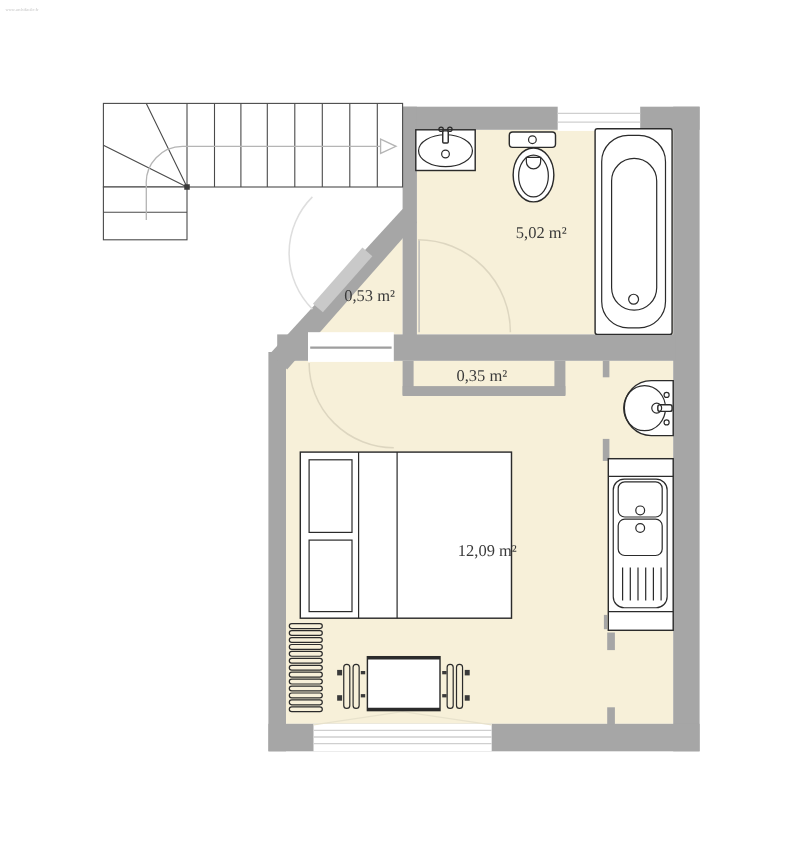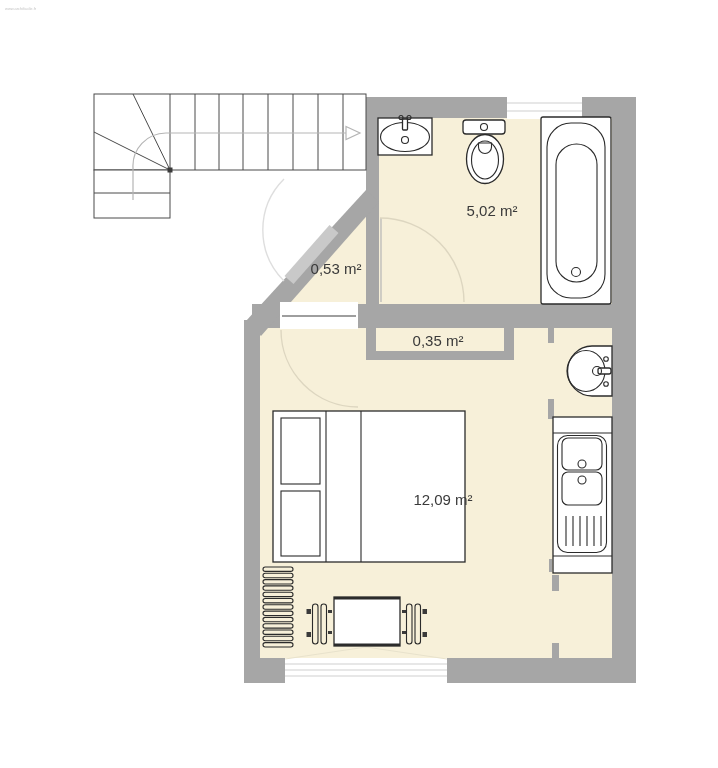--- a/index.html
+++ b/index.html
@@ -1,17 +1,17 @@
 <!DOCTYPE html>
 <html><head>
 <meta charset="utf-8">
 <style>
   html,body{margin:0;padding:0;background:#ffffff;}
   #stage{position:relative;width:718px;height:768px;background:#ffffff;overflow:hidden;
-         font-family:Liberation Sans, sans-serif;}
+         font-family:Liberation Serif, serif;}
   svg{position:absolute;left:0;top:0;}
   .wall{fill:#a6a6a6;stroke:none;}
   .floor{fill:#f7f0d9;stroke:none;}
   .gap{fill:#ffffff;stroke:none;}
   .fix{fill:#ffffff;stroke:#2b2b2b;stroke-width:1.3;}
   .fixthin{fill:none;stroke:#2b2b2b;stroke-width:1.1;}
   .stair{fill:#ffffff;stroke:#4a4a4a;stroke-width:1;}
   .stairline{fill:none;stroke:#4a4a4a;stroke-width:1;}
   .walkline{fill:none;stroke:#b5b5b5;stroke-width:1.2;}
   .arccream{fill:none;stroke:#ddd6c0;stroke-width:1.4;}

